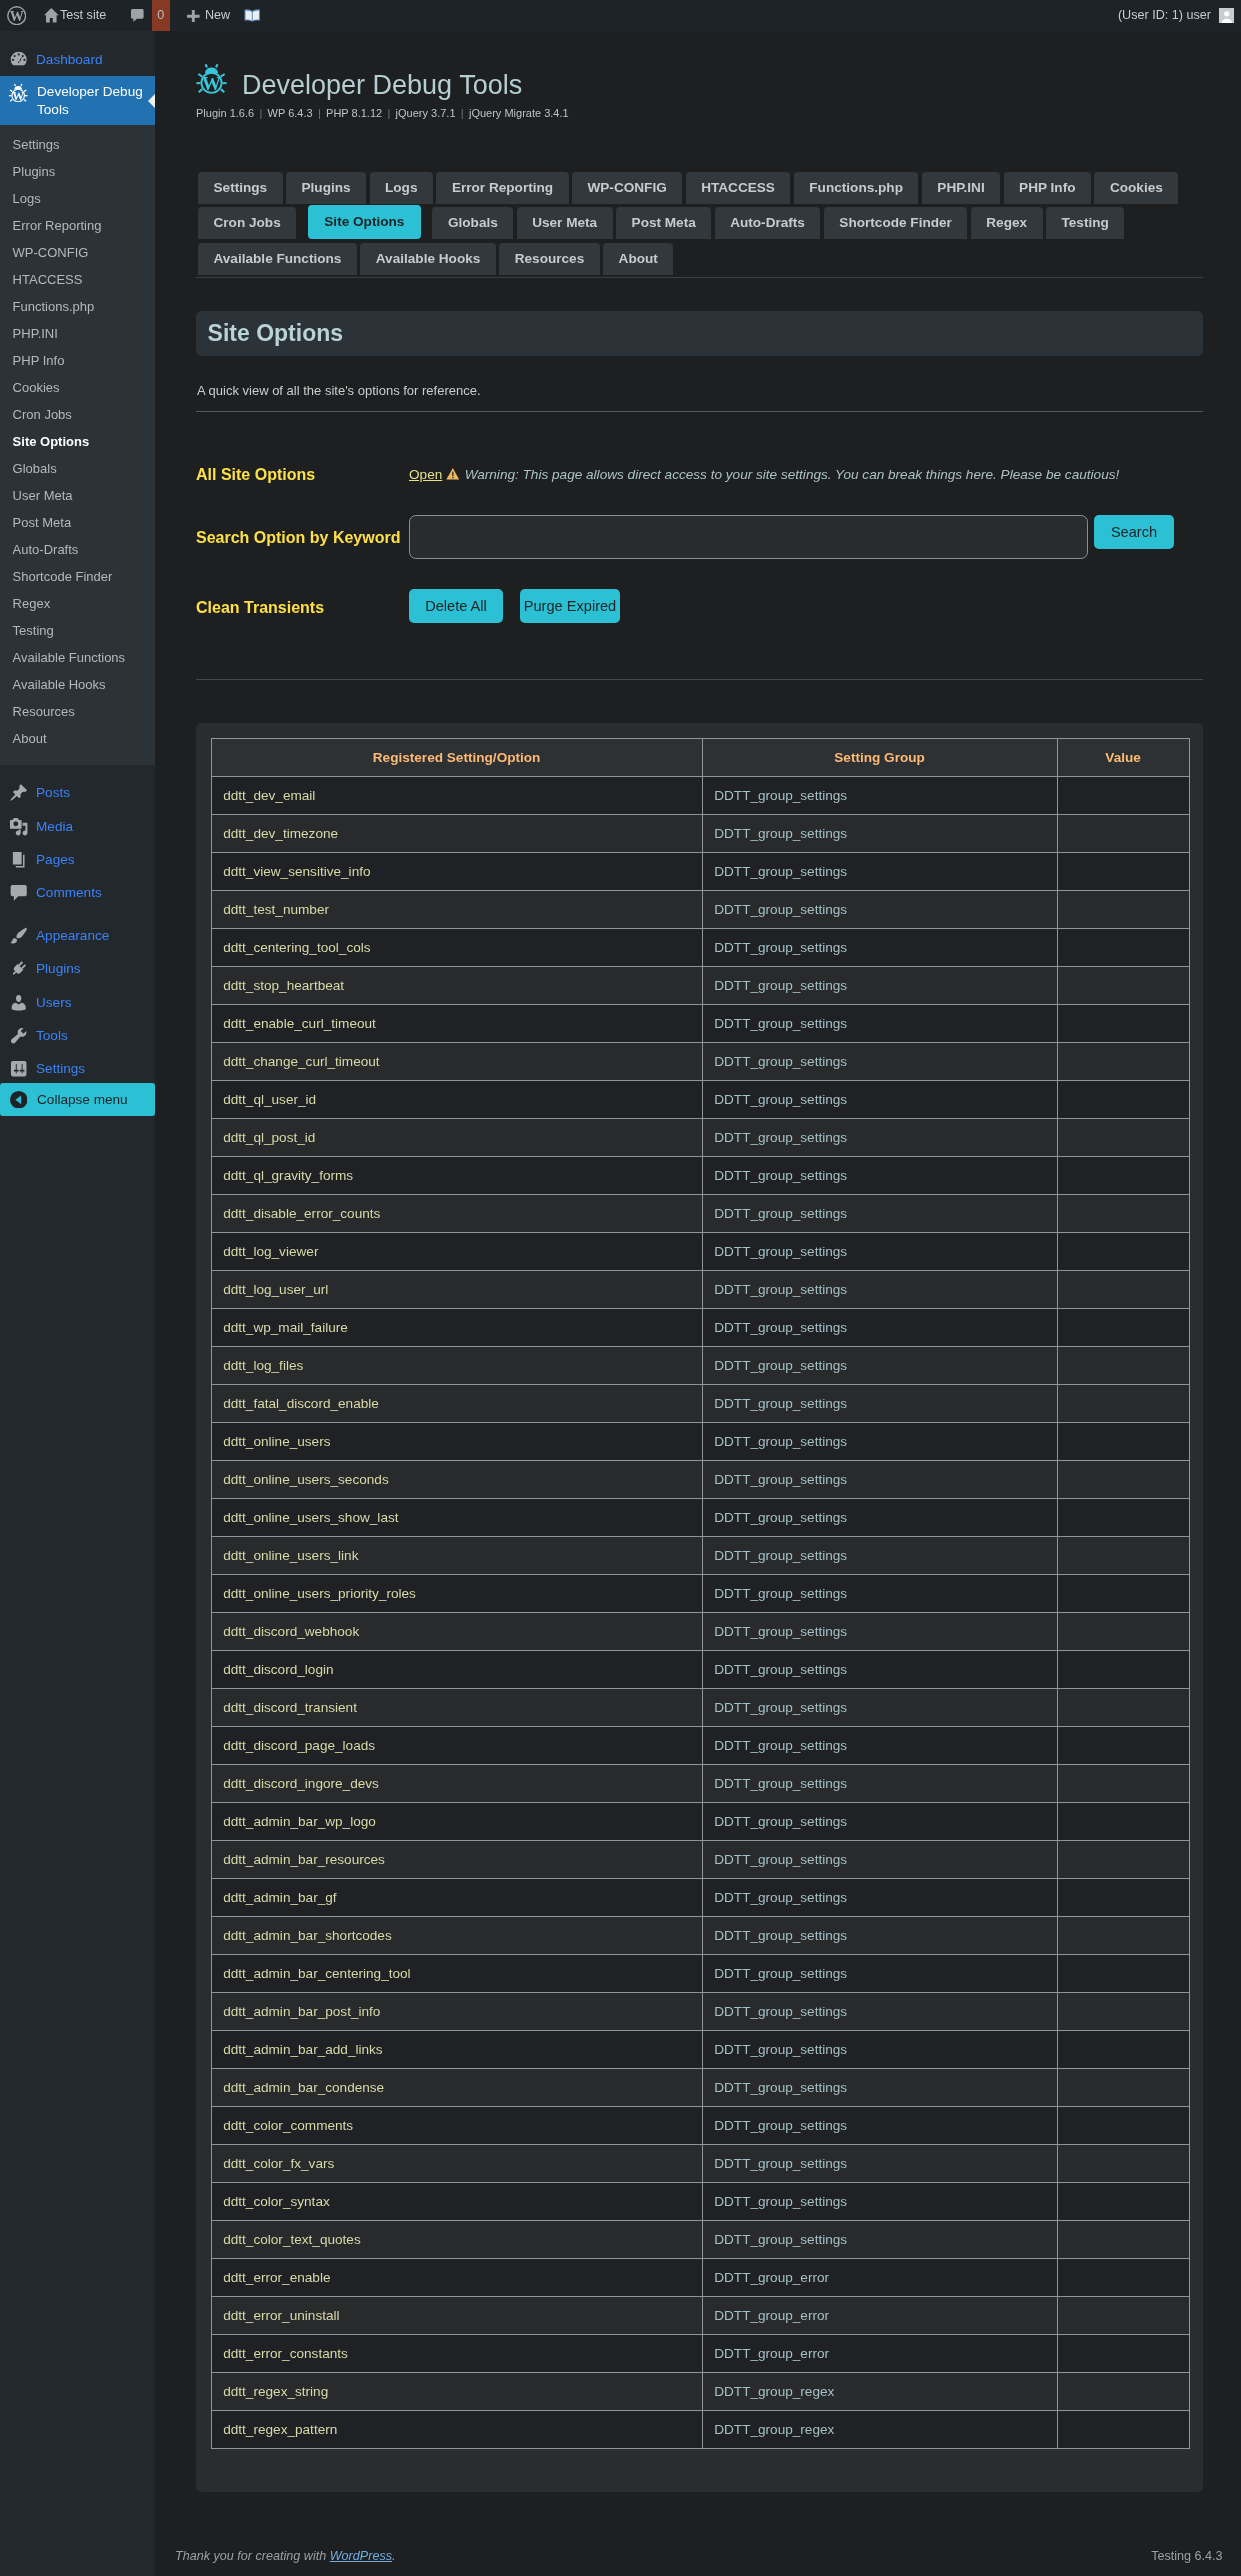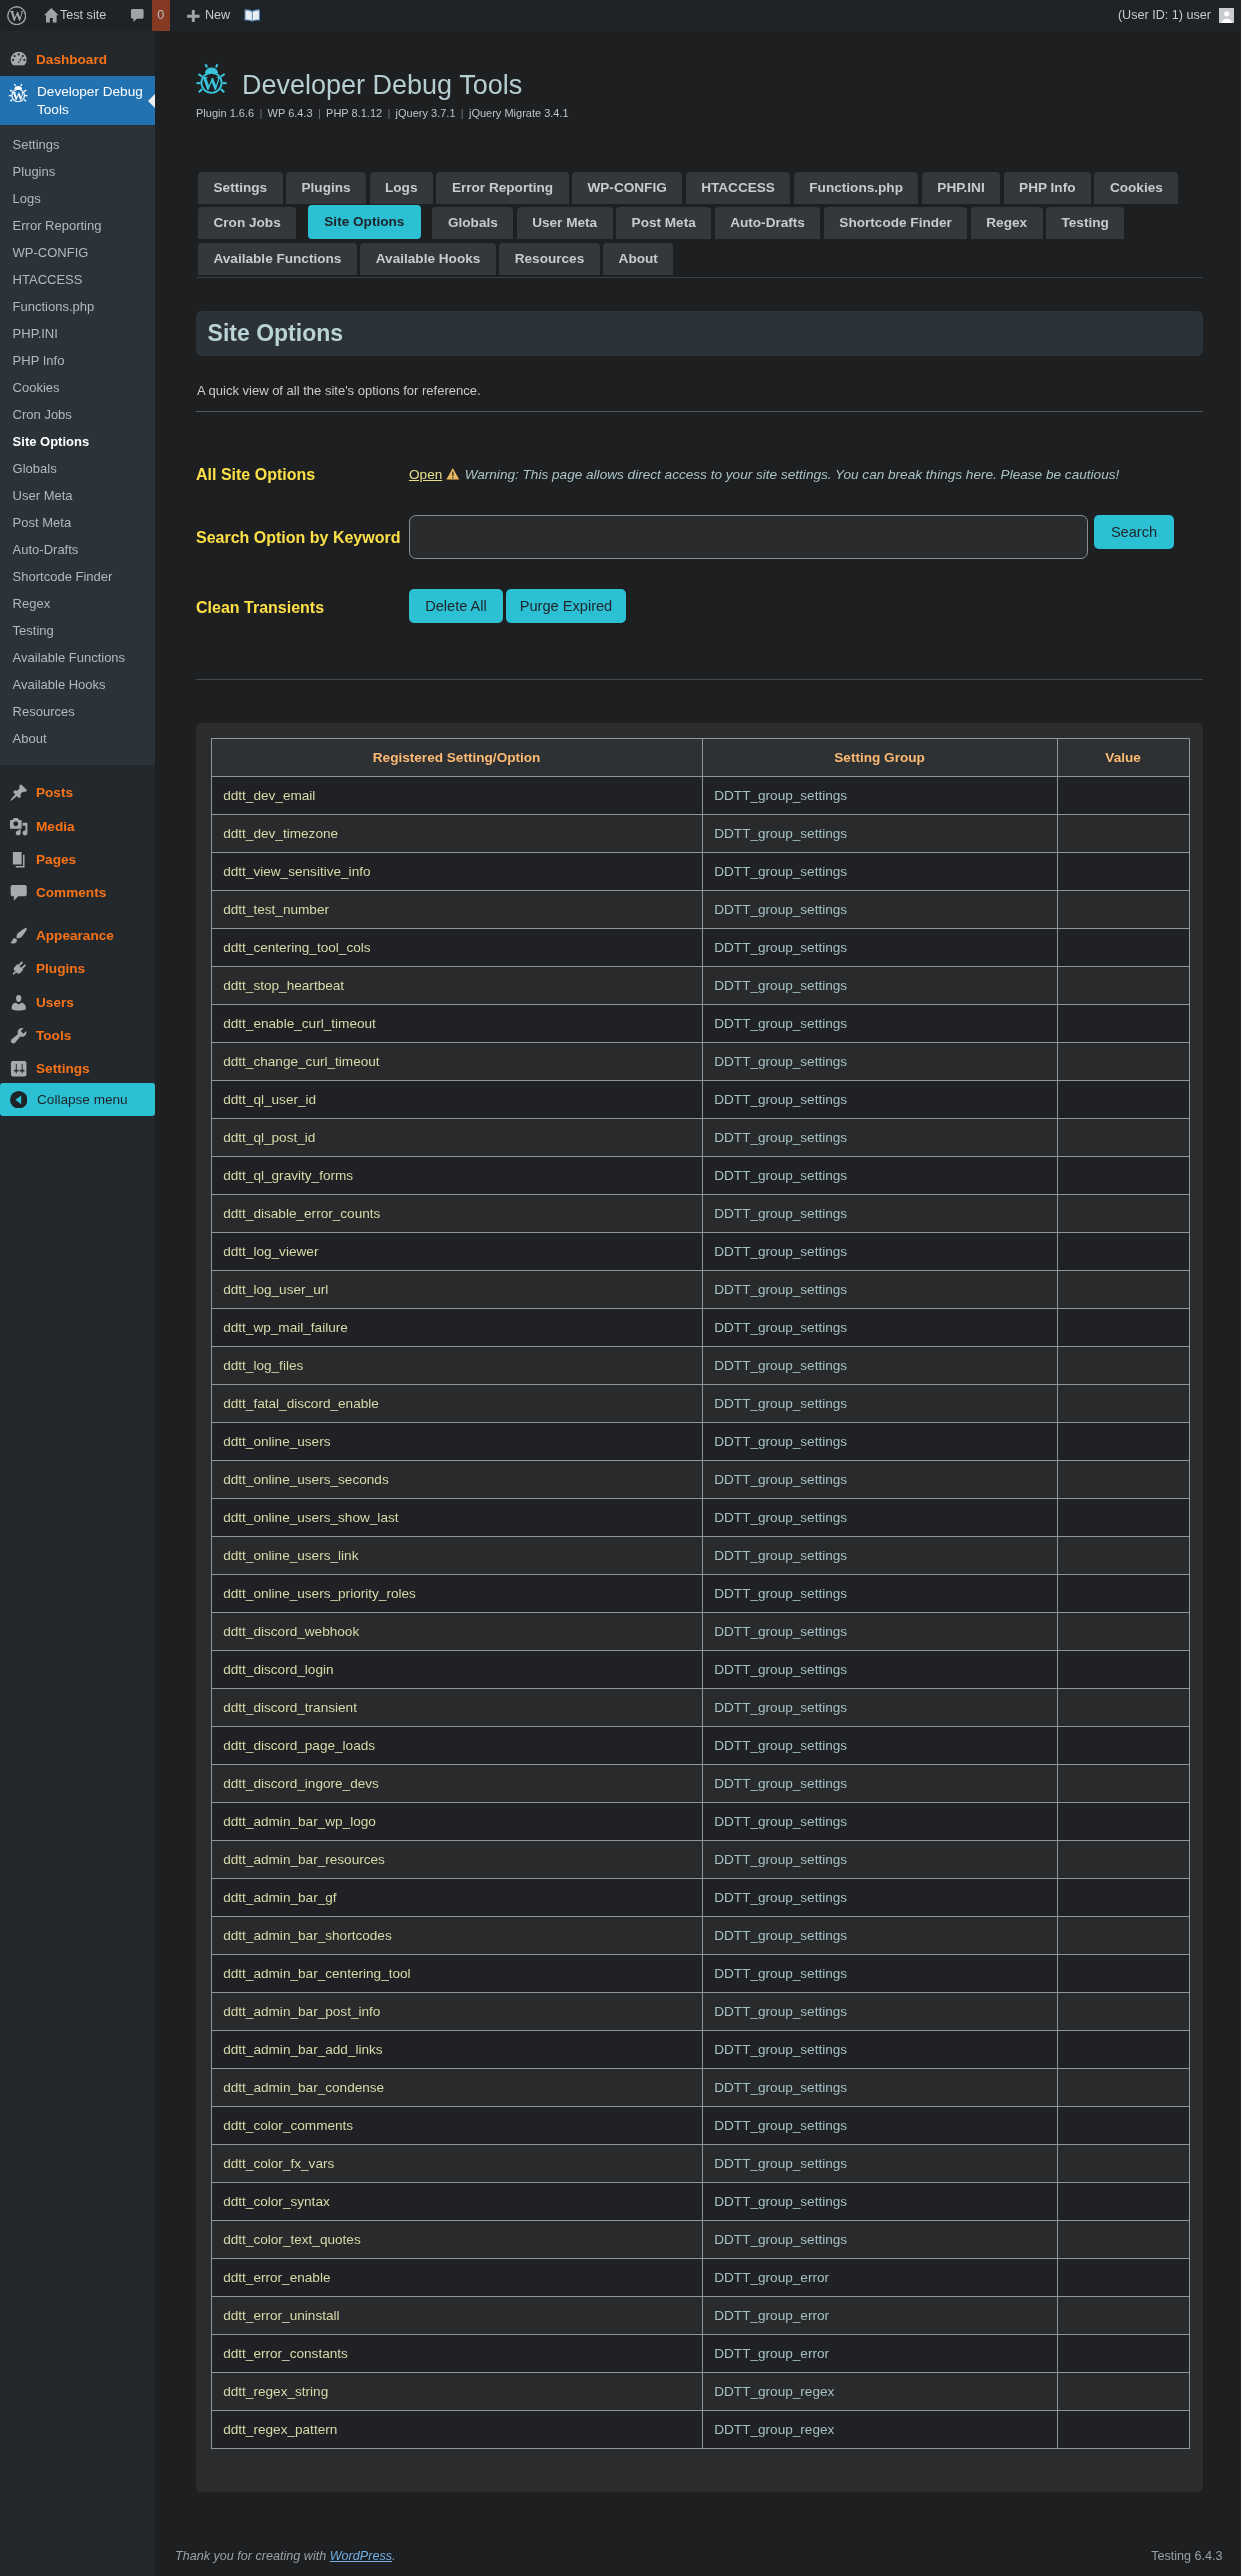--- a/index.html
+++ b/index.html
@@ -10,21 +10,21 @@
   font-family:"Liberation Sans",sans-serif;
   overflow:hidden;
 }
 
 #adminbar { position:absolute; top:0; left:0; width:1242px; height:31px; background:#1d2327; z-index:50; }
 #adminbar .it { position:absolute; top:0; height:31px; line-height:31px; font-size:12.6px; color:#c9cbcd; }
 #cbox { position:absolute; left:152px; top:0; width:17.5px; height:31px; background:#873a23; color:#b9bfc2; font-size:12.6px; text-align:center; line-height:31px; }
 #avatar { position:absolute; right:7.8px; top:7.8px; width:15.5px; height:15.5px; background:#c9cbce; }
 
 #sidebar { position:absolute; top:31px; left:0; width:155px; height:2545px; background:#23282d; }
-.mitem { position:absolute; left:0; width:155px; height:33px; color:#f97316; font-size:13.6px;font-weight:bold; }
+.mitem { position:absolute; left:0; width:155px; height:33px; color:#3b82f6; font-size:13.6px; }
 .mitem .mico { position:absolute; left:8.7px; top:6.8px; width:19.4px; height:19.4px; }
 .mitem .mtxt { position:absolute; left:36px; top:0; line-height:33px; }
 #ddt-item { position:absolute; left:0; top:45px; width:155px; height:49px; background:#2271b1; color:#fff; font-size:13.6px; }
 #ddt-item .mico { position:absolute; left:7.8px; top:5.8px; width:20.4px; height:20.4px; }
 #ddt-item .mtxt { position:absolute; left:37px; top:6.8px; line-height:18.4px; }
 #ddt-arrow { position:absolute; right:0; top:17.5px; width:0; height:0; border:7.8px solid transparent; border-right:7.8px solid #edeff0; }
 #submenu { position:absolute; left:0; top:94px; width:155px; height:640px; background:#2c3338; padding-top:6.3px; }
 #submenu div { height:27px; line-height:27px; padding-left:12.6px; font-size:13px; color:#b2b8bc; }
 #submenu div.cur { color:#ffffff; font-weight:bold; }
 #collapse { position:absolute; left:0; top:1052px; width:155px; height:33px; background:#2bc0d4; border-radius:2.9px; color:#1d2327; font-size:13.6px; }
@@ -283,21 +283,21 @@
 <div id="warnrow"><a href="#">Open</a><svg style="vertical-align:-1.9px;margin:0 4.9px 0 3.9px" width="13.6" height="13.6" viewBox="0 0 15 14">
       <path d="M7.5 0.5 L14.6 13.3 H0.4 Z" fill="#edb95e"></path>
       <rect x="6.8" y="4.6" width="1.5" height="4.8" fill="#332f28"></rect>
       <rect x="6.8" y="10.4" width="1.5" height="1.6" fill="#332f28"></rect>
     </svg><span class="wtxt">Warning: This page allows direct access to your site settings. You can break things here. Please be cautious!</span></div>
 <div class="flabel" style="top:529px">Search Option by Keyword</div>
 <div id="sinput"></div>
 <div class="cbtn" style="left:1094px;top:515px;width:80px">Search</div>
 <div class="flabel" style="top:599px">Clean Transients</div>
 <div class="cbtn" style="left:409px;top:589px;width:94px">Delete All</div>
-<div class="cbtn" style="left:506px;top:589px;width:120px">Purge Expired</div>
+<div class="cbtn" style="left:520px;top:589px;width:100px">Purge Expired</div>
 <div class="hr" style="top:679px;background:#46494b"></div>
 <div id="tblwrap">
 <table>
 <colgroup>
         <col style="width:491px">
         <col style="width:355px">
         <col style="width:132px">
       </colgroup>
 <thead>
         <tr>

